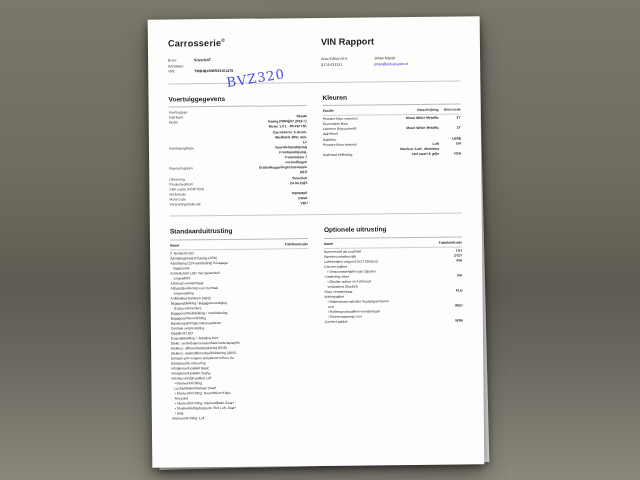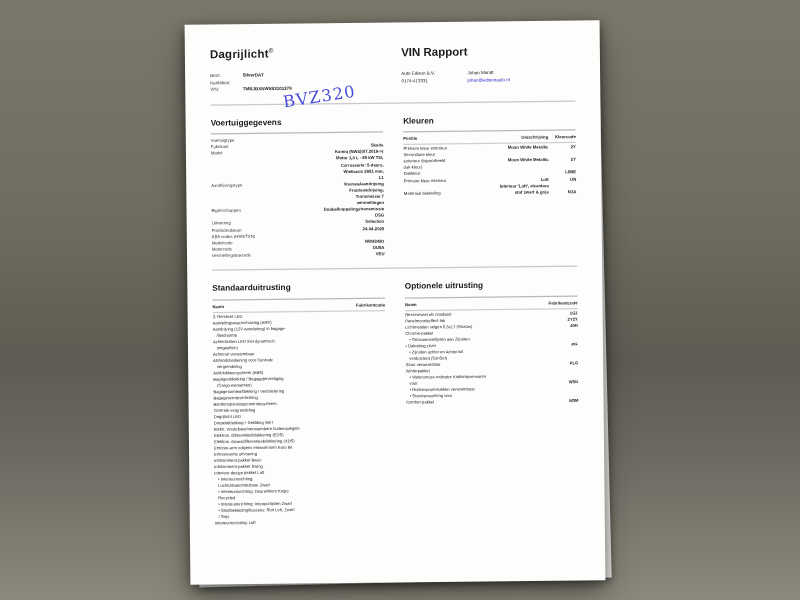--- a/index.html
+++ b/index.html
@@ -80,21 +80,21 @@
 
 <div class="scene">
 
   <div class="paper2"></div>
 
   <div class="paper">
     <div class="sheet">
 
       <div class="hdr">
         <div class="hdr-col">
-          <div class="brand"><span>Dagrijlicht</span><sup>©</sup></div>
+          <div class="brand"><span>Carrosserie</span><sup>©</sup></div>
           <div class="meta">
             <div class="row">
                 <span class="k">Bron:</span>
                 <span class="v">SilverDAT</span>
               </div>
             <div class="row">
                 <span class="k">Kenteken:</span>
                 <span class="v"></span>
               </div>
             <div class="row">

